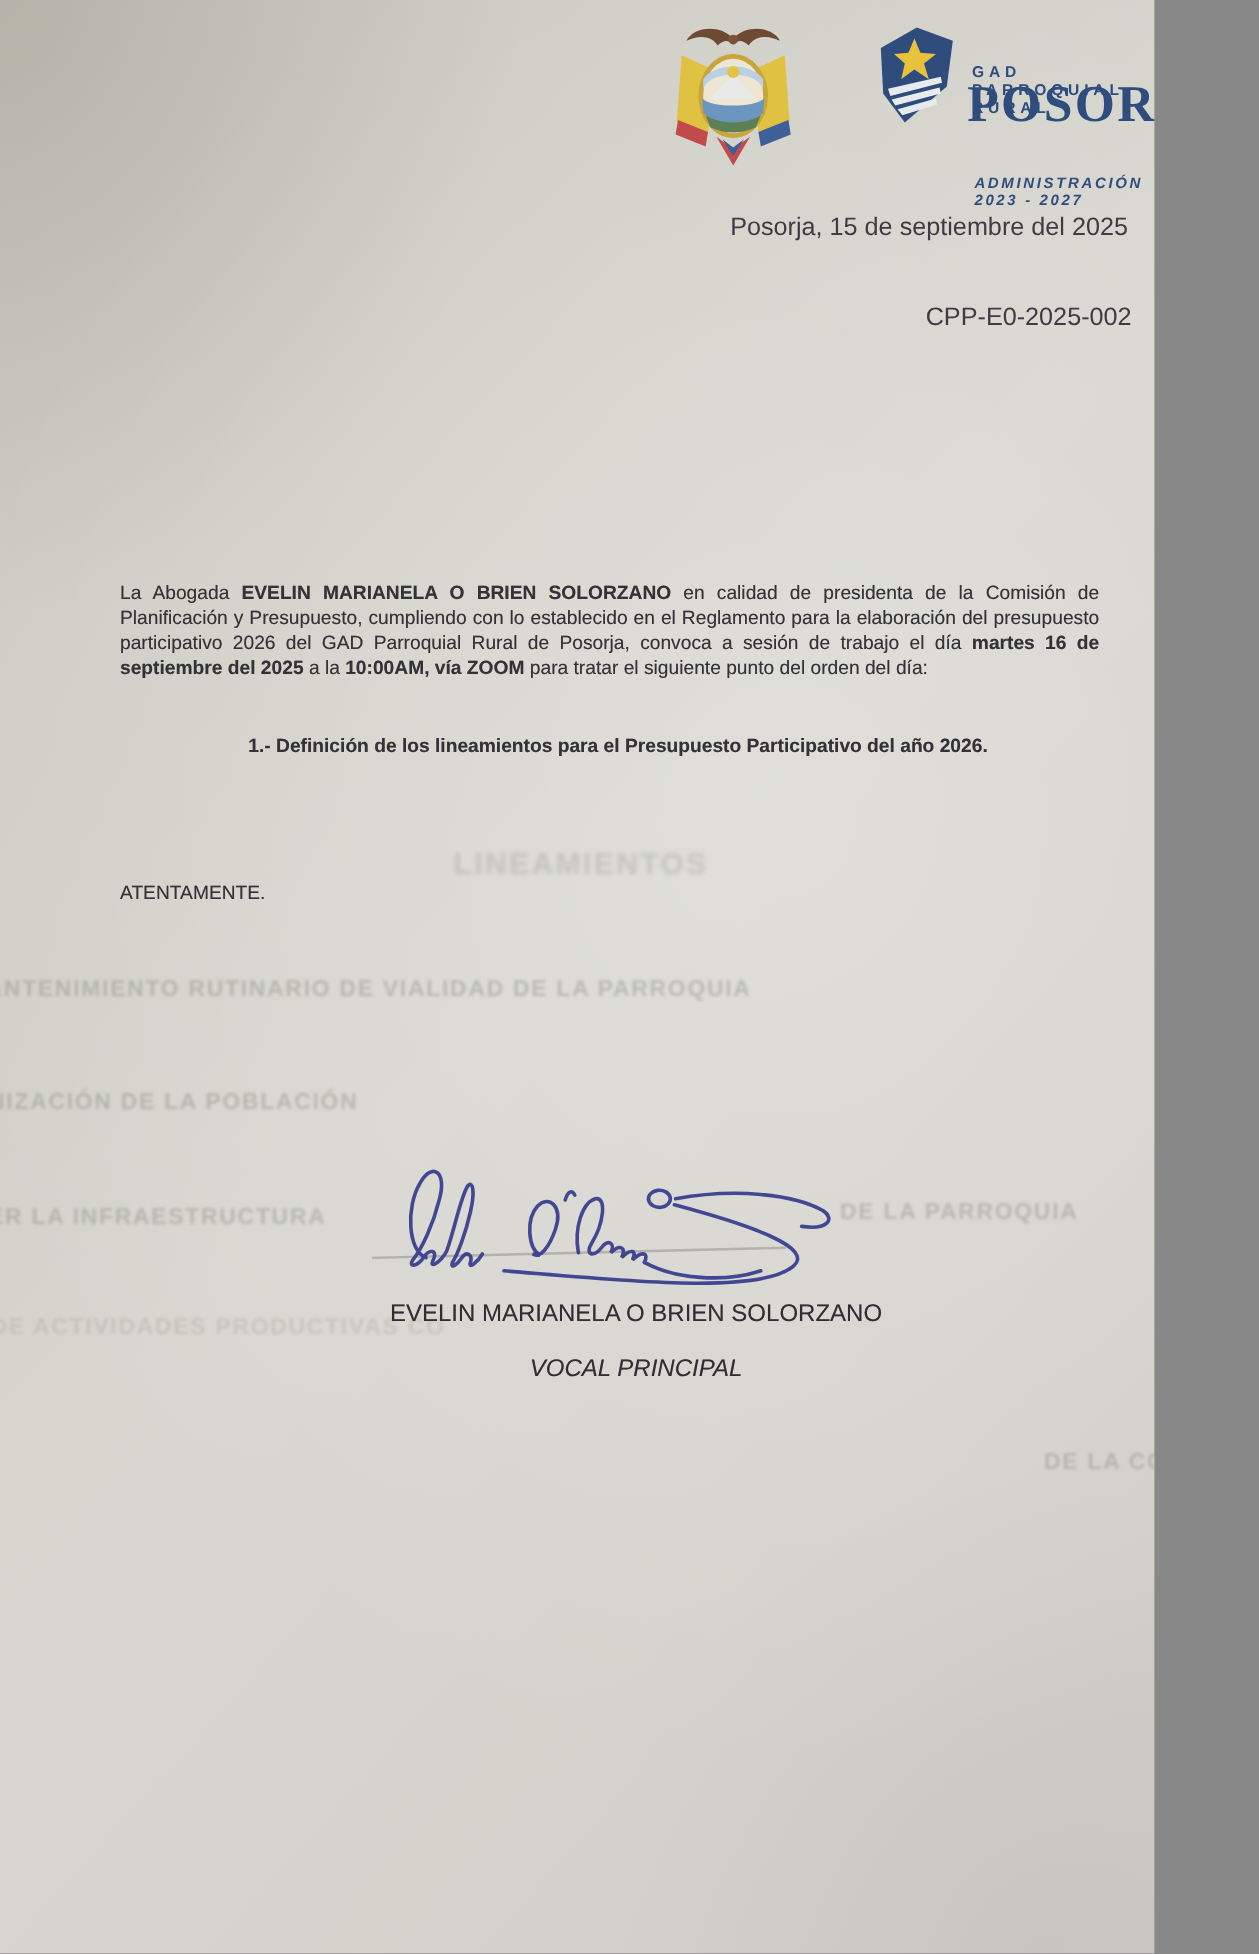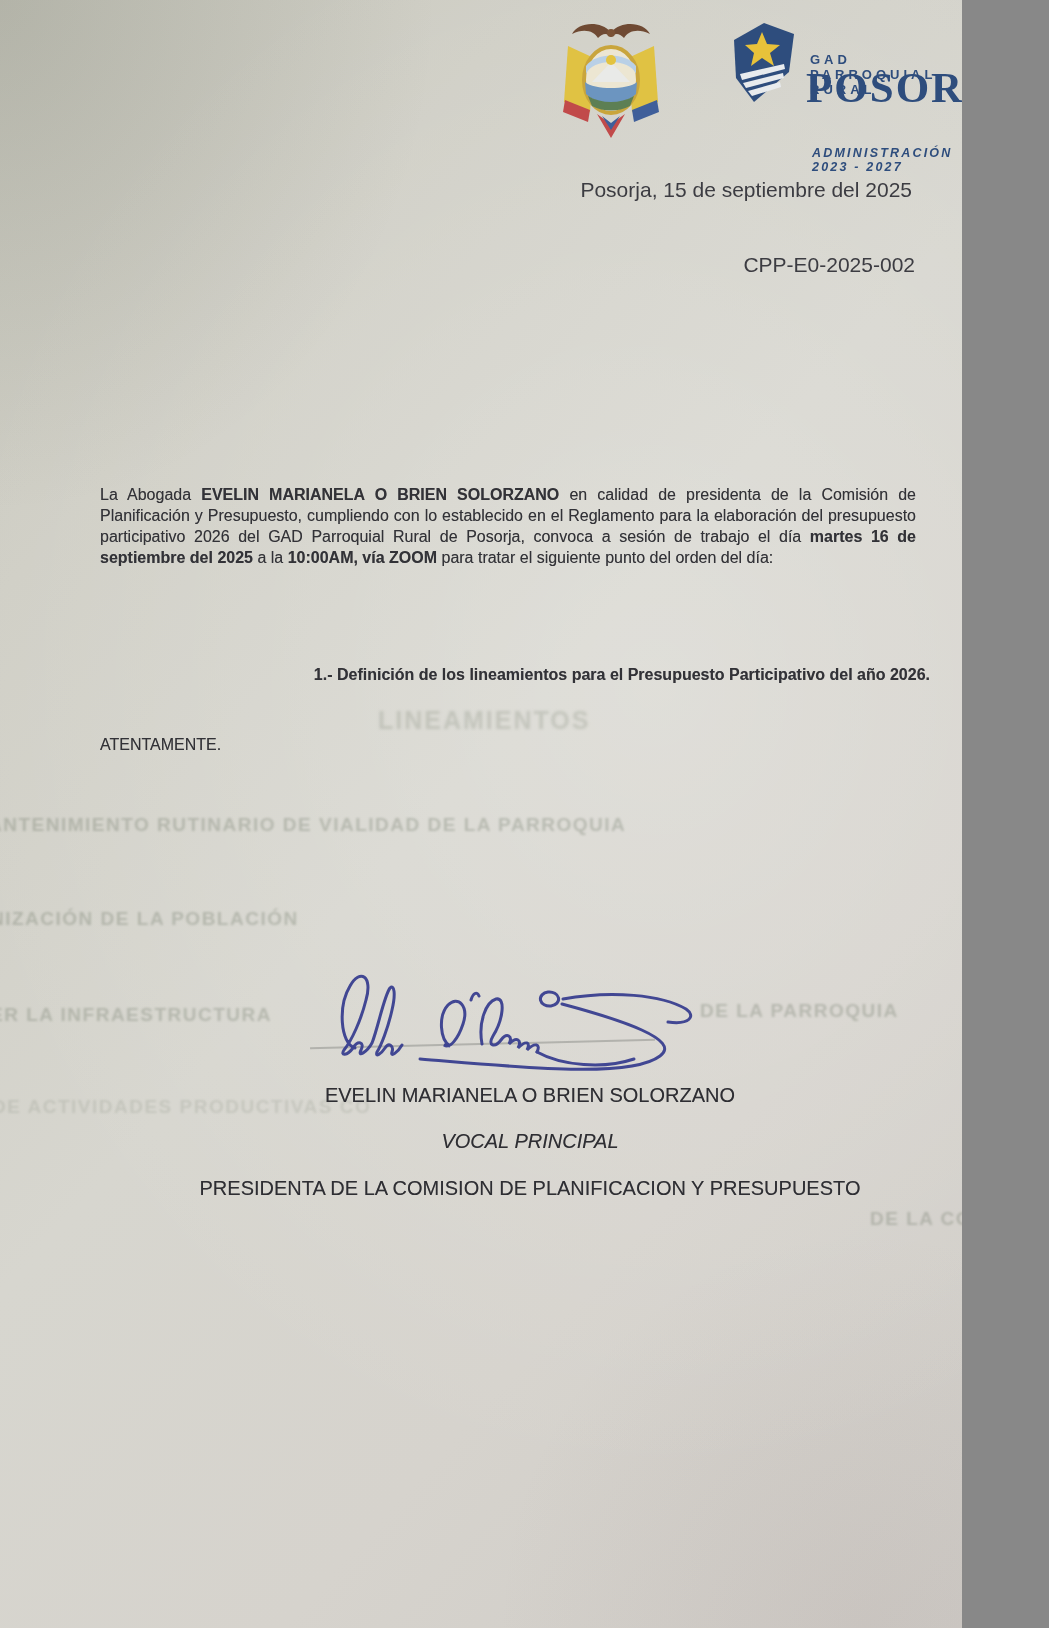--- a/index.html
+++ b/index.html
@@ -11,21 +11,21 @@
       radial-gradient(120% 80% at 68% 42%, rgba(255,255,255,0.22), rgba(0,0,0,0) 62%),
       radial-gradient(55% 35% at 90% 100%, rgba(140,118,118,0.10), rgba(0,0,0,0) 70%),
       linear-gradient(132deg,#c7c7bc 0%,#d0cfc6 22%,#d7d6cf 48%,#d6d3cd 72%,#cfccc7 100%);
   }
   .abs{position:absolute;}
   
   .brand-line{color:#2e4d7d;font-weight:bold;letter-spacing:4px;font-size:13px;}
   .brand-name{color:#2e4d7d;font-weight:bold;font-family:"Liberation Serif",serif;font-size:43px;letter-spacing:2px;line-height:1;}
   .brand-admin{color:#2e4d7d;font-weight:bold;font-style:italic;letter-spacing:2.2px;font-size:12.5px;margin-top:35px;}
   
-  .meta-text{color:#3c3c42;font-size:21px;}
+  .meta-text{color:#3c3c42;font-size:21px;padding-left:28px;}
   .doc-title{color:#35353a;font-size:26px;font-weight:bold;letter-spacing:1px;}
   .body-text{color:#323237;font-size:16px;line-height:21px;text-align:justify;text-shadow:0 0 0.5px rgba(55,55,60,0.45);}
   .b{font-weight:bold;}
   .sig-line{color:#2e2e33;font-size:20px;text-align:center;text-shadow:0 0 0.5px rgba(55,55,60,0.4);}
   
   .ghost{color:rgba(104,112,96,0.30);font-weight:bold;filter:blur(1.2px);letter-spacing:1.5px;font-size:19px;white-space:nowrap;}
   .ghost-big{color:rgba(104,112,96,0.22);font-weight:bold;filter:blur(1.8px);letter-spacing:2px;font-size:25px;}
   .pen-line{height:2px;background:rgba(128,131,126,0.45);}
 </style>
 </head>
@@ -70,21 +70,21 @@
   <div class="abs brand-admin" style="left:812px;top:111px;">ADMINISTRACIÓN 2023 - 2027</div>
 
   <div class="abs meta-text" style="left:0;top:178px;width:912px;text-align:right;">Posorja, 15 de septiembre del 2025</div>
   <div class="abs meta-text" style="left:0;top:221px;width:915px;text-align:right;margin-top:32px;">CPP-E0-2025-002</div>
 
 
   <div class="abs body-text" style="left:100px;top:484px;width:816px;">
     <span>La Abogada </span><span class="b">EVELIN MARIANELA O BRIEN SOLORZANO</span><span> en calidad de presidenta de la Comisión de Planificación y Presupuesto, cumpliendo con lo establecido en el Reglamento para la elaboración del presupuesto participativo 2026 del GAD Parroquial Rural de Posorja, convoca a sesión de trabajo el día </span><span class="b">martes 16 de septiembre del 2025</span><span> a la </span><span class="b">10:00AM, vía ZOOM</span><span> para tratar el siguiente punto del orden del día:</span>
   </div>
 
-  <div class="abs body-text b" style="left:100px;top:664px;width:830px;text-align:right;">1.- Definición de los lineamientos para el Presupuesto Participativo del año 2026.</div>
+  <div class="abs body-text b" style="left:100px;top:612px;width:830px;text-align:center;">1.- Definición de los lineamientos para el Presupuesto Participativo del año 2026.</div>
 
   <div class="abs body-text" style="left:100px;top:734px;">ATENTAMENTE.</div>
 
   <div class="abs ghost-big" style="left:378px;top:706px;">LINEAMIENTOS</div>
   <div class="abs ghost" style="left:-12px;top:814px;">ANTENIMIENTO RUTINARIO DE VIALIDAD DE LA PARROQUIA</div>
   <div class="abs ghost" style="left:-10px;top:908px;">NIZACIÓN DE LA POBLACIÓN</div>
   <div class="abs ghost" style="left:-10px;top:1004px;">ER LA INFRAESTRUCTURA</div>
   <div class="abs ghost" style="left:700px;top:1000px;">DE LA PARROQUIA</div>
   <div class="abs ghost" style="left:-8px;top:1096px;opacity:.55;">DE ACTIVIDADES PRODUCTIVAS CO</div>
   <div class="abs ghost" style="left:870px;top:1208px;">DE LA COLECTIV</div>
@@ -98,15 +98,14 @@
       <path d="M182,96 C178,74 186,54 196,51 C206,49 203,72 193,88 C187,98 195,100 201,92 C207,84 213,88 209,96 C217,88 222,92 218,100 C226,92 231,94 227,102 C235,94 241,96 237,104"></path>
       <path d="M248,44 a9,7 0 1 1 3,14 a9,7 0 1 1 -3,-14"></path>
       <path d="M263,51 C312,42 362,47 386,61 C396,68 390,77 368,74"></path>
       <path d="M262,56 C322,72 382,92 360,108 C330,131 218,119 120,111"></path>
       <path d="M237,104 C262,118 304,121 334,111"></path>
     </svg>
   </div>
 
   <div class="abs sig-line" style="left:150px;top:1084px;width:760px;">EVELIN MARIANELA O BRIEN SOLORZANO</div>
   <div class="abs sig-line" style="left:150px;top:1130px;width:760px;font-style:italic;">VOCAL PRINCIPAL</div>
-  <div class="abs sig-line" style="left:150px;top:1177px;width:760px;">PRESIDENTA DE LA COMISION DE PLANIFICACION Y PRESUPUESTO</div>
 
 </div>
 
 </body></html>

